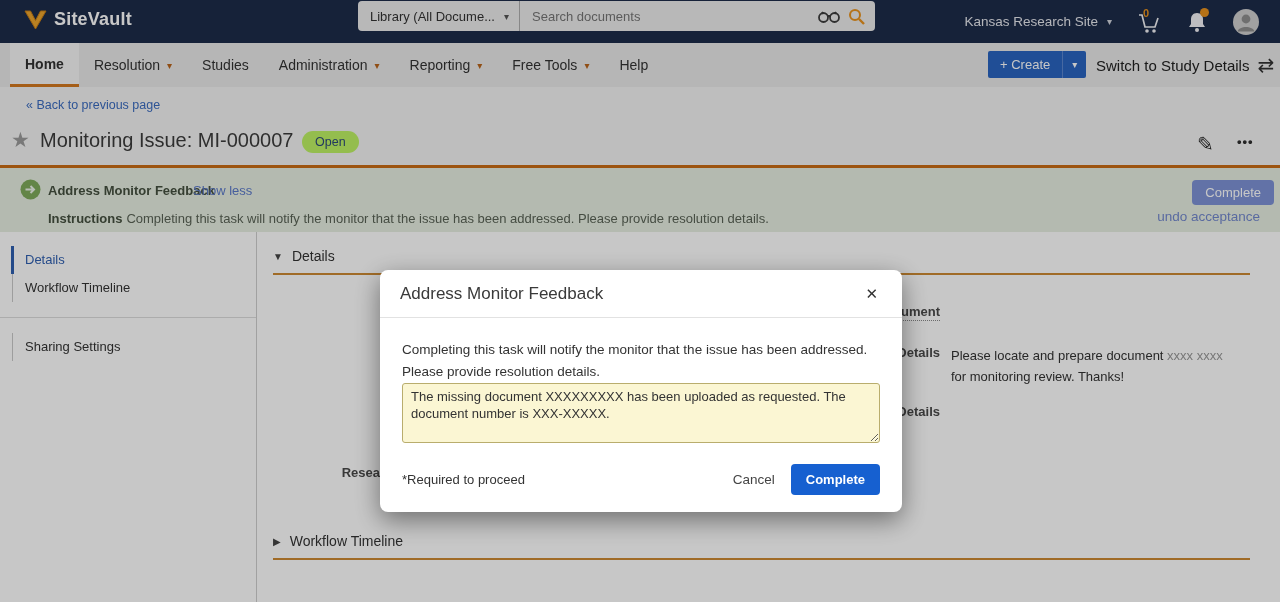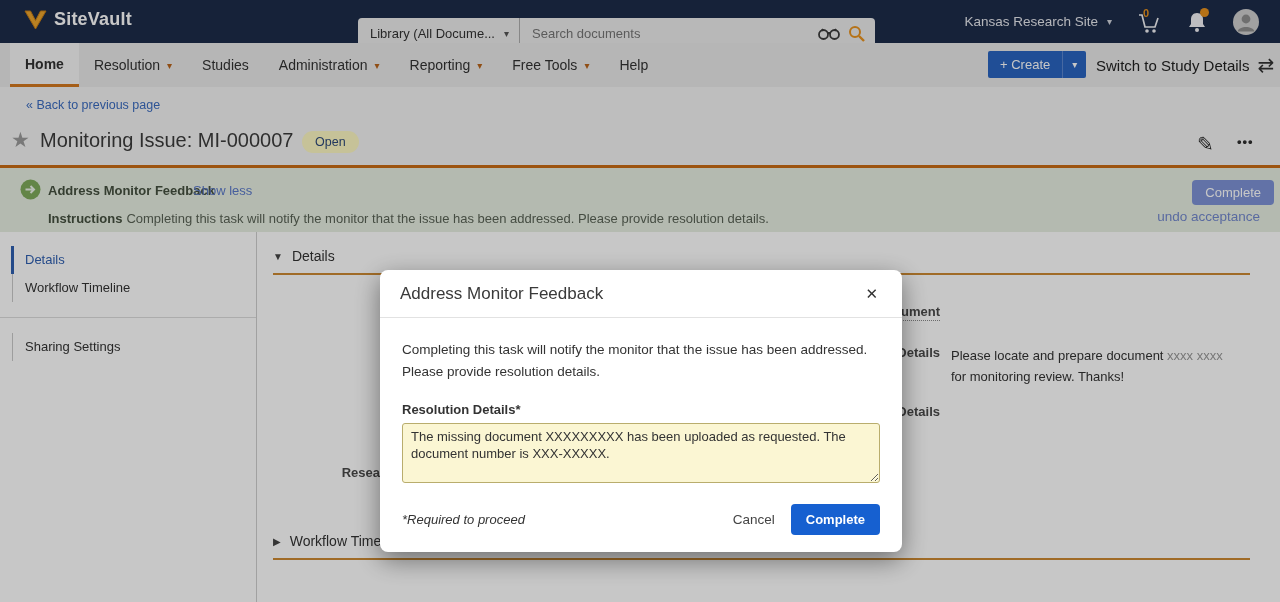--- a/index.html
+++ b/index.html
@@ -6,21 +6,21 @@
   html,body { margin:0; padding:0; }
   body {
     width:1280px; height:602px; position:relative; overflow:hidden;
     font-family:"Liberation Sans", sans-serif; background:#f4f4f4;
   }
 
   
   .topbar { height:43px; background:#1d2c4a; position:relative; }
   .brand { position:absolute; left:24px; top:9px; display:flex; align-items:center; gap:7px; }
   .brand-text { color:#fff; font-size:18px; font-weight:bold; letter-spacing:.2px; }
-  .searchbar { position:absolute; left:358px; top:18px; height:30px; display:flex; border-radius:4px; overflow:hidden; }
+  .searchbar { position:absolute; left:358px; top:1px; height:30px; display:flex; border-radius:4px; overflow:hidden; }
   .scope { width:162px; background:#ececec; display:flex; align-items:center; justify-content:space-between; padding:0 10px 0 12px; font-size:13px; color:#333; border-right:1px solid #adadad; cursor:pointer; white-space:nowrap; }
   .scope .caret { font-size:10px; color:#555; }
   .srch { width:355px; background:#ececec; display:flex; align-items:center; padding:0 10px; gap:8px; }
   .srch input { flex:1; border:none; background:transparent; outline:none; font-family:inherit; font-size:13px; color:#444; }
   .top-right { position:absolute; right:20px; top:0; height:43px; display:flex; align-items:center; gap:24px; }
   .site-sel { display:flex; align-items:center; gap:9px; color:#e6e8ee; font-size:13.5px; cursor:pointer; }
   .site-sel .caret { font-size:10px; color:#cfd3dc; }
   .icon-btn { position:relative; cursor:pointer; display:flex; align-items:center; }
   .cart-num { position:absolute; left:7px; top:-3px; color:#e8921e; font-size:11px; font-weight:bold; }
   .bell-dot { position:absolute; right:-1px; top:-2px; width:9px; height:9px; border-radius:50%; background:#e8921e; }
@@ -33,21 +33,21 @@
   .create-btn { position:absolute; left:988px; top:8px; height:27px; display:flex; background:#2a65c0; color:#fff; border-radius:2px; overflow:hidden; cursor:pointer; }
   .create-main { display:flex; align-items:center; padding:0 12px; font-size:13px; }
   .create-caret { display:flex; align-items:center; padding:0 9px; border-left:1px solid #5b87d0; font-size:10px; }
   .switch { position:absolute; left:1096px; top:0; height:44px; display:flex; align-items:center; gap:8px; font-size:15px; color:#222; cursor:pointer; }
   .switch-icon { font-size:20px; color:#333; }
 
   
   .backlink { position:absolute; left:26px; top:98px; font-size:12.5px; color:#3a6bbf; cursor:pointer; }
   .star { position:absolute; left:11px; top:128px; font-size:21px; color:#9b9b9b; cursor:pointer; }
   .page-title { position:absolute; left:40px; top:129px; font-size:20px; color:#3c3c3c; font-weight:400; }
-  .status-badge { position:absolute; left:302px; top:131px; background:#fef9c3; color:#2e4a7a; font-size:12.5px; border-radius:12px; padding:4px 13px; }
+  .status-badge { position:absolute; left:302px; top:131px; background:#bef264; color:#2e4a7a; font-size:12.5px; border-radius:12px; padding:4px 13px; }
   .pencil { position:absolute; left:1197px; top:132px; font-size:20px; color:#2f2f2f; cursor:pointer; }
   .more-dots { position:absolute; left:1237px; top:134px; font-size:13px; font-weight:bold; letter-spacing:1px; color:#2f2f2f; cursor:pointer; }
 
   
   .banner { position:absolute; top:165px; left:0; width:1280px; height:67px; background:#e7efe2; border-top:3px solid #c96c15; }
   .task-icon { position:absolute; left:20px; top:11px; }
   .banner-title { position:absolute; left:48px; top:15px; font-size:13px; font-weight:bold; color:#45503f; }
   .showless { position:absolute; left:193px; top:15px; font-size:13px; color:#5b79c9; cursor:pointer; }
   .instr { position:absolute; left:48px; top:43px; font-size:13px; color:#5a6356; }
   .instr b { color:#45503f; margin-right:4px; }
@@ -79,21 +79,21 @@
   .overlay { position:fixed; left:0; top:0; width:1280px; height:602px; background:rgba(0,0,0,0.22); z-index:50; }
   .modal { position:fixed; left:380px; top:270px; width:522px; background:#fff; border-radius:8px; box-shadow:0 8px 26px rgba(0,0,0,.45); z-index:100; }
   .m-head { display:flex; align-items:center; justify-content:space-between; padding:13px 20px 12px; border-bottom:1px solid #e2e2e2; }
   .m-title { font-size:17px; color:#3a3a3a; }
   .m-close { font-size:15px; color:#333; cursor:pointer; padding:2px 4px; }
   .m-body { padding:21px 22px 0; }
   .m-text { font-size:13.5px; color:#333; line-height:22px; }
   .m-label { font-size:13px; font-weight:bold; color:#333; margin:19px 0 6px; }
   .m-body textarea { width:100%; height:60px; background:#fbf6d3; border:1px solid #b9ad6d; border-radius:3px; font-family:"Liberation Sans",sans-serif; font-size:13px; color:#333; padding:4px 8px; line-height:17px; resize:vertical; outline:none; }
   .m-foot { display:flex; align-items:center; padding:0 22px 17px; margin-top:17px; }
-  .m-req { font-size:13px; font-style:italic; color:#333; }
+  .m-req { font-size:13px; color:#333; }
   .m-cancel { margin-left:auto; font-size:13.5px; color:#444; padding:6px 16px; cursor:pointer; background:none; border:none; font-family:inherit; }
   .m-complete { background:#1660d0; color:#fff; font-size:13px; font-weight:bold; border:none; border-radius:4px; padding:8px 15px; font-family:inherit; cursor:pointer; }
 </style>
 </head>
 <body>
 
 <div class="topbar">
   <div class="brand">
     <svg width="23" height="20" viewBox="0 0 23 20">
       <path d="M1 1 L11.5 19 L22 1 L16.5 1 L11.5 10.5 L6.5 1 Z" fill="#eda62d" stroke="#c77d14" stroke-width="1"></path>
@@ -252,21 +252,20 @@
 
 <div class="overlay"></div>
 
 <div class="modal">
   <div class="m-head">
     <span class="m-title">Address Monitor Feedback</span>
     <span class="m-close">✕</span>
   </div>
   <div class="m-body">
     <div class="m-text">Completing this task will notify the monitor that the issue has been addressed. Please provide resolution details.</div>
-    <div class="m-label">Resolution Details*</div>
     <textarea style="">The missing document XXXXXXXXX has been uploaded as requested. The document number is XXX-XXXXX.</textarea>
   </div>
   <div class="m-foot">
     <span class="m-req">*Required to proceed</span>
     <button class="m-cancel">Cancel</button>
     <button class="m-complete">Complete</button>
   </div>
 </div>
 
 </body></html>

